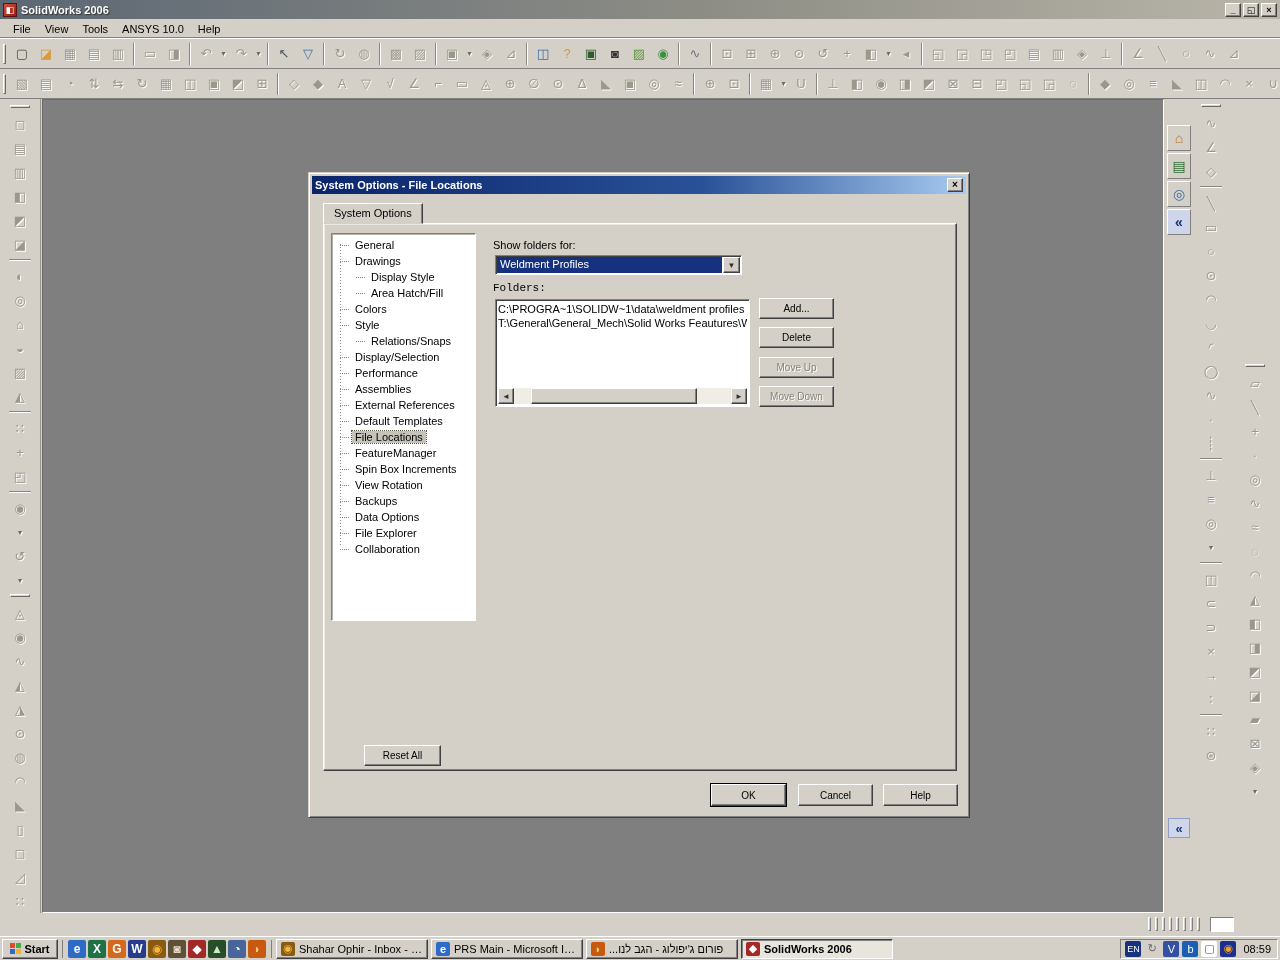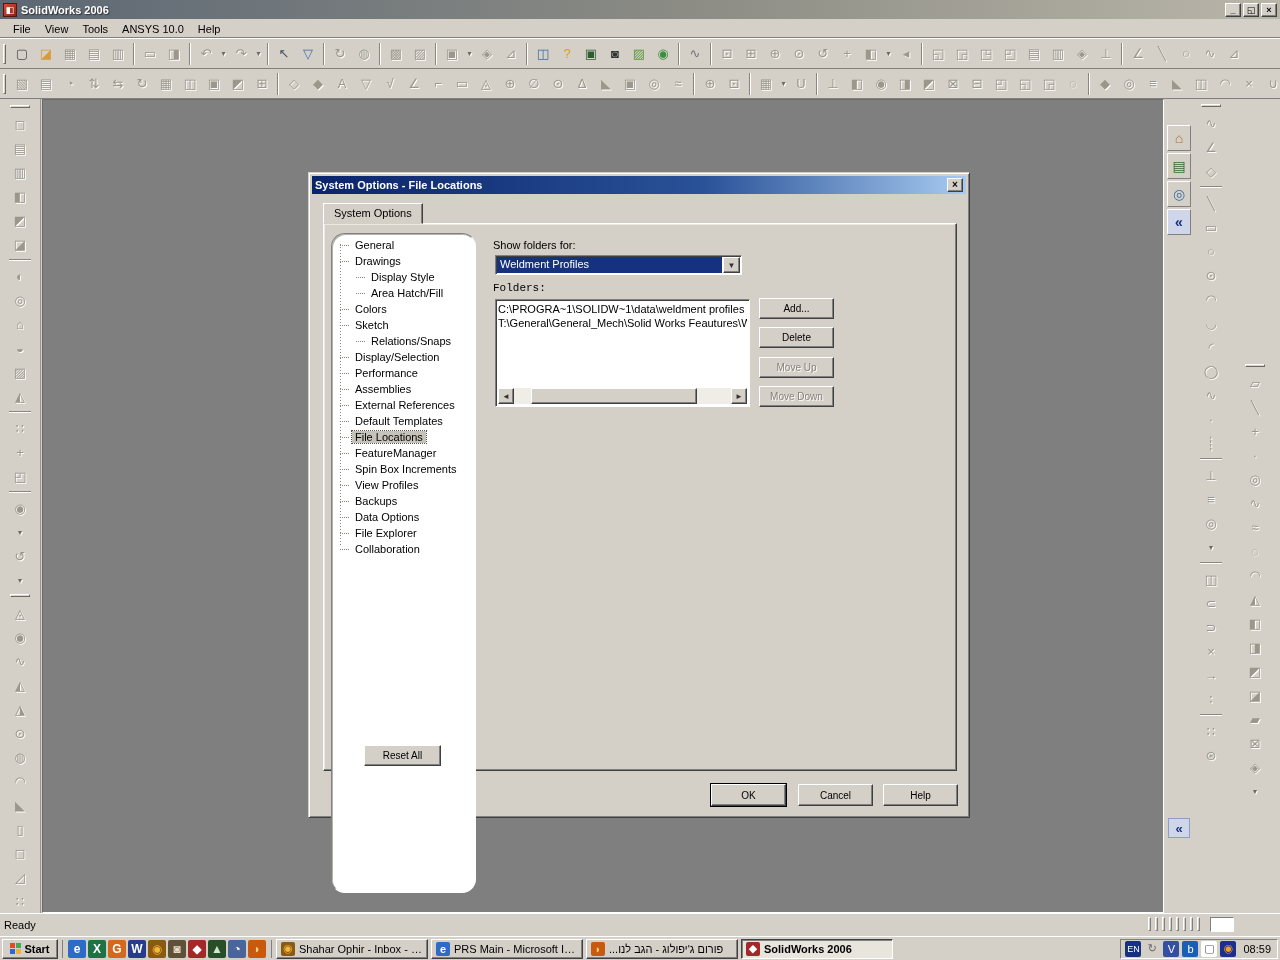--- a/index.html
+++ b/index.html
@@ -79,21 +79,21 @@
   #dialog { left:308px; top:172px; width:662px; height:646px; background:#d4d0c8; z-index:10;
             border:1px solid; border-color:#d4d0c8 #404040 #404040 #d4d0c8; box-shadow:inset 1px 1px 0 #fff, inset -1px -1px 0 #808080; }
   #dlg-titlebar { position:absolute; left:3px; top:3px; right:3px; height:18px; background:linear-gradient(90deg,#0a246a 0%,#2a5298 60%,#a6caf0 100%);
                   display:flex; align-items:center; padding:0 3px; }
   #dlg-title { color:#fff; font-weight:bold; font-size:11px; flex:1; }
   #dlg-close { width:16px; height:14px; font-size:10px; font-weight:bold; line-height:12px; }
   #dlg-tab { position:absolute; left:14px; top:30px; height:21px; padding:3px 10px 0 10px; background:#d4d0c8;
              border:1px solid; border-color:#fff #404040 transparent #fff; box-shadow:inset -1px 0 0 #808080; z-index:2; font-size:11px; }
   #dlg-panel { position:absolute; left:14px; top:50px; width:634px; height:548px; background:#d4d0c8;
                border:1px solid; border-color:#fff #404040 #404040 #fff; box-shadow:inset -1px -1px 0 #808080, inset 1px 1px 0 #ece9e2; }
-  #tree-box { position:absolute; left:22px; top:60px; width:145px; height:660px; overflow:hidden;border-radius:14px; }
+  #tree-box { position:absolute; left:22px; top:60px; width:145px; height:388px; overflow:hidden; }
   #tree { position:relative; padding-top:3px; }
   #tree-vline { position:absolute; left:8px; top:10px; width:1px; height:303px;
                 background:repeating-linear-gradient(to bottom,#8a867c 0 1px,transparent 1px 3px); }
   .trow { height:16px; display:flex; align-items:center; position:relative; }
   .conn { border-top:1px dotted #8a867c; width:9px; margin-right:3px; flex:0 0 auto; }
   .trow.l0 .conn { margin-left:8px; }
   .trow.l1 .conn { margin-left:24px; }
   .tlabel { padding:0 3px; white-space:nowrap; }
   .tlabel.selected { background:#c6c3ba; outline:1px dotted #55524a; }
   #reset-btn { position:absolute; left:55px; top:572px; width:77px; height:21px; }
@@ -360,23 +360,20 @@
           <div class="ti">◪</div>
           <div class="ti">▰</div>
           <div class="ti">⊠</div>
           <div class="ti">◈</div>
           <div class="ti dd">▾</div>
         </div>
       <div id="collapse-bottom">«</div>
     </div>
   </div>
 
-  <div id="statusbar" class="abs">
-    <span>Ready</span>
-  </div>
   <div id="status-grips" class="abs">
       <div class="grip-tick"></div>
       <div class="grip-tick"></div>
       <div class="grip-tick"></div>
       <div class="grip-tick"></div>
       <div class="grip-tick"></div>
       <div class="grip-tick"></div>
       <div class="grip-tick"></div>
       <div class="grip-tick"></div>
     </div>
@@ -461,21 +458,21 @@
           <div class="trow l1">
             <span class="conn"></span>
             <span class="tlabel">Area Hatch/Fill</span>
           </div>
           <div class="trow l0">
             <span class="conn"></span>
             <span class="tlabel">Colors</span>
           </div>
           <div class="trow l0">
             <span class="conn"></span>
-            <span class="tlabel">Sketch</span>
+            <span class="tlabel">Style</span>
           </div>
           <div class="trow l1">
             <span class="conn"></span>
             <span class="tlabel">Relations/Snaps</span>
           </div>
           <div class="trow l0">
             <span class="conn"></span>
             <span class="tlabel">Display/Selection</span>
           </div>
           <div class="trow l0">
@@ -501,21 +498,21 @@
           <div class="trow l0">
             <span class="conn"></span>
             <span class="tlabel">FeatureManager</span>
           </div>
           <div class="trow l0">
             <span class="conn"></span>
             <span class="tlabel">Spin Box Increments</span>
           </div>
           <div class="trow l0">
             <span class="conn"></span>
-            <span class="tlabel">View Profiles</span>
+            <span class="tlabel">View Rotation</span>
           </div>
           <div class="trow l0">
             <span class="conn"></span>
             <span class="tlabel">Backups</span>
           </div>
           <div class="trow l0">
             <span class="conn"></span>
             <span class="tlabel">Data Options</span>
           </div>
           <div class="trow l0">

